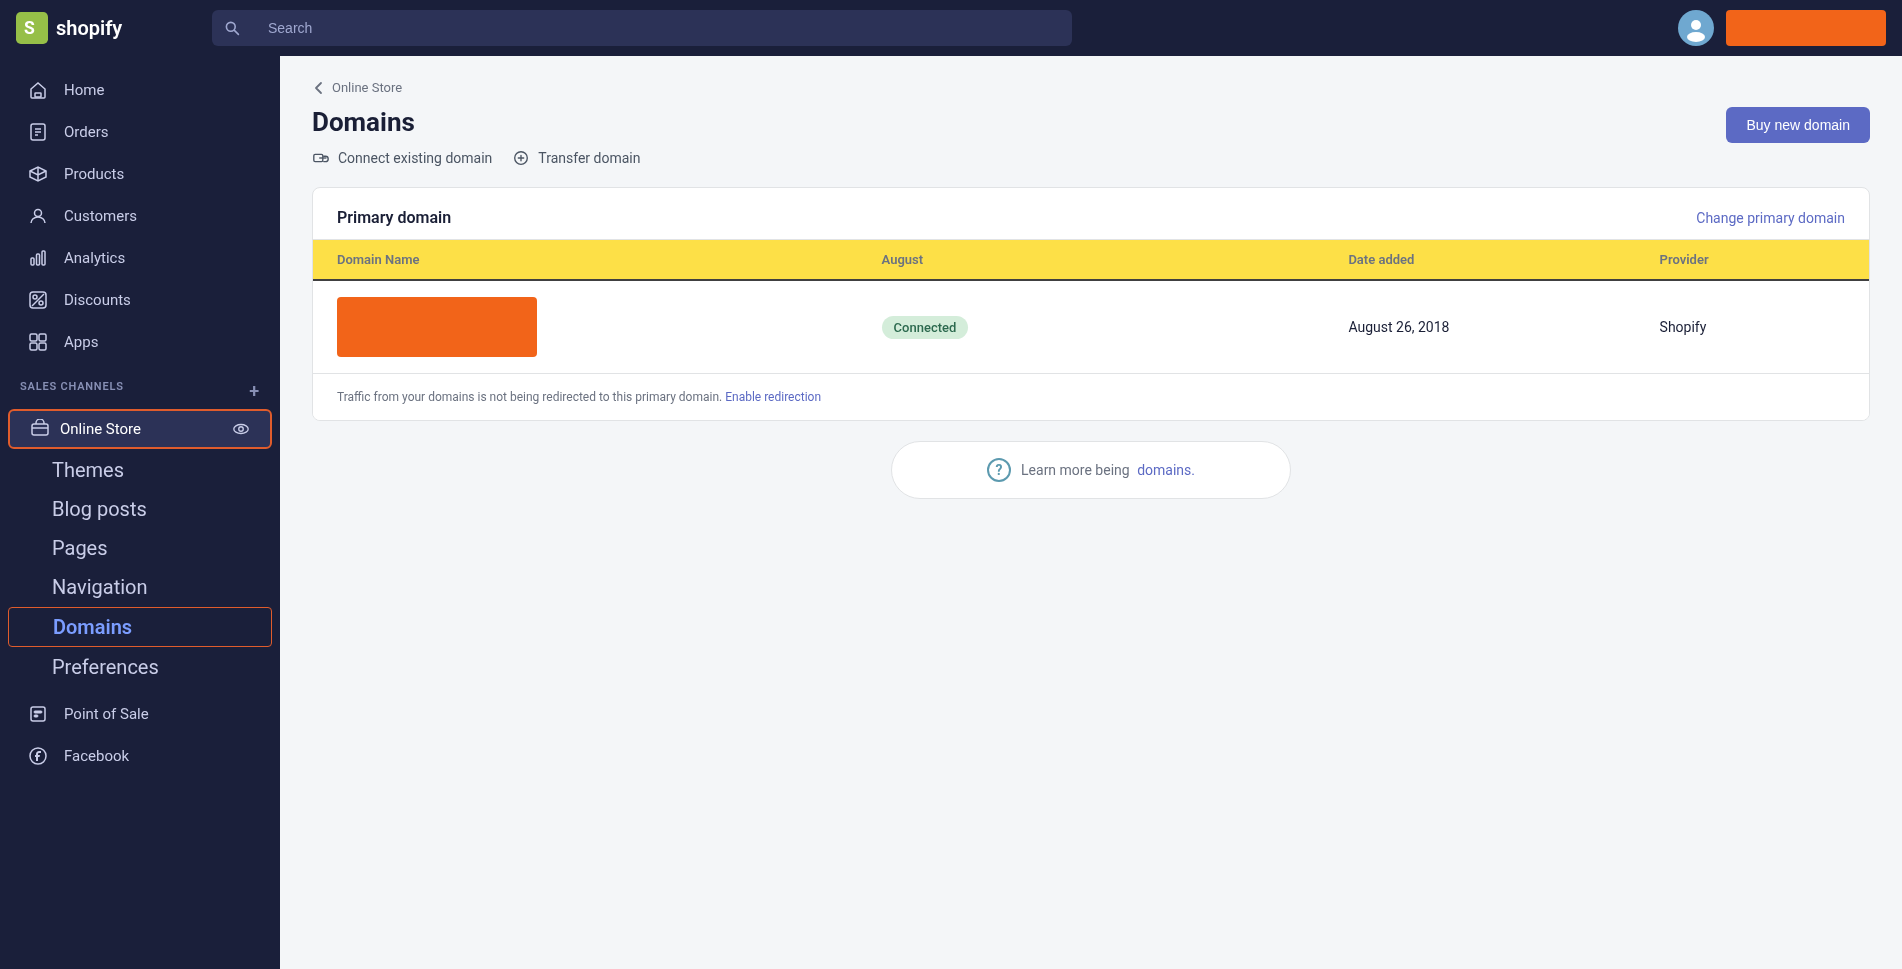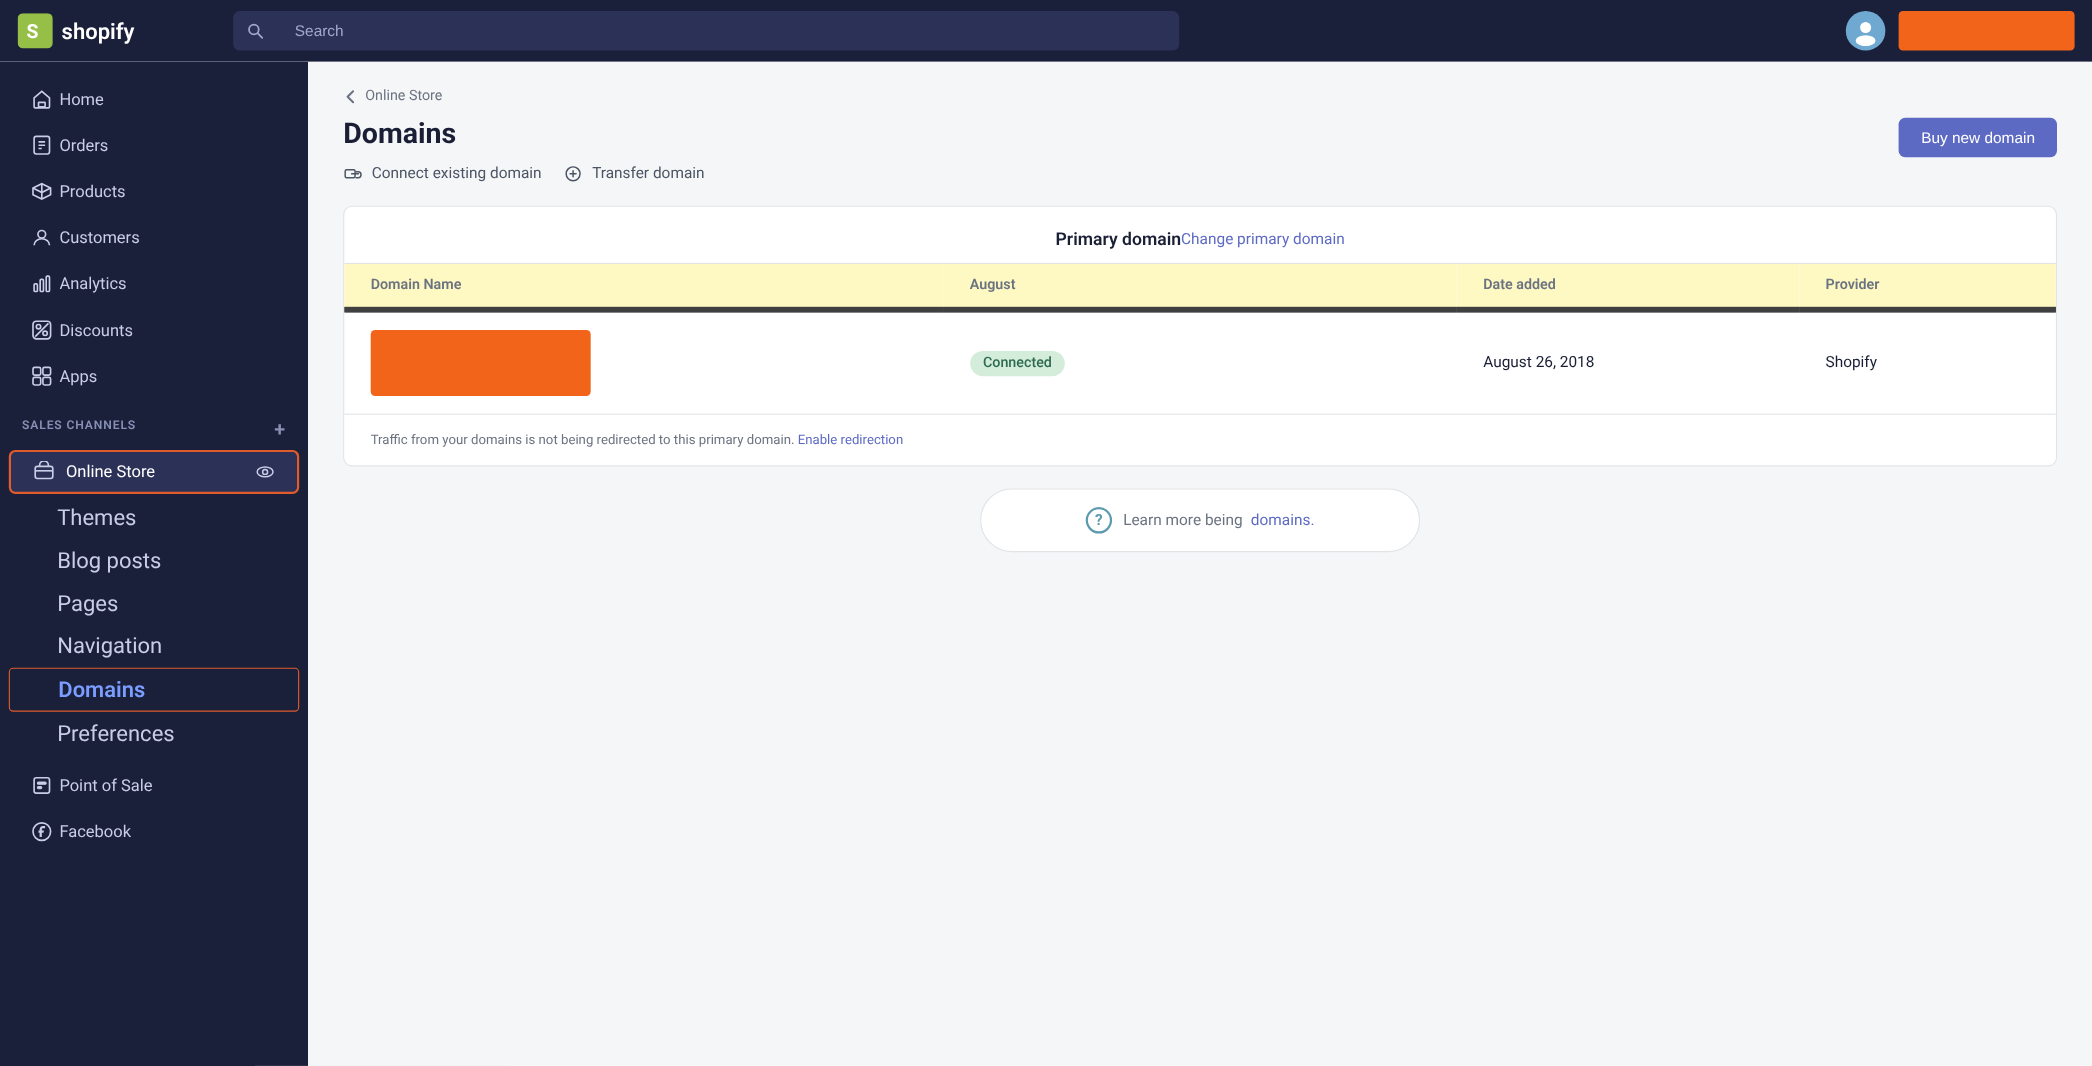--- a/index.html
+++ b/index.html
@@ -98,21 +98,21 @@
       flex-shrink: 0;
       overflow-y: auto;
       padding: 12px 0;
     }
     .sidebar::-webkit-scrollbar { width: 4px; }
     .sidebar::-webkit-scrollbar-thumb { background: #3a4070; border-radius: 2px; }
 
     .sidebar-item {
       display: flex;
       align-items: center;
-      gap: 6px;
+      gap: 16px;
       padding: 10px 20px;
       color: #c9cde8;
       font-size: 15px;
       cursor: pointer;
       border-radius: 6px;
       margin: 2px 8px;
       text-decoration: none;
     }
     .sidebar-item svg { flex-shrink: 0; }
 
@@ -232,21 +232,21 @@
       background: white;
       border-radius: 8px;
       border: 1px solid #e1e3e5;
       margin-bottom: 20px;
       overflow: hidden;
     }
 
     .domain-card-header {
       display: flex;
       align-items: center;
-      justify-content: center;
+      justify-content: space-between;
       padding: 20px 24px 12px 24px;
       border-bottom: 1px solid #e1e3e5;
     }
     .primary-domain-title {
       font-size: 16px;
       font-weight: 600;
       color: #1a1f36;
     }
     .change-domain-link {
       color: #5c6ac4;
@@ -258,22 +258,22 @@
     .domain-table {
       width: 100%;
       border-collapse: collapse;
     }
     .domain-table th {
       text-align: left;
       padding: 12px 24px;
       font-size: 13px;
       font-weight: 600;
       color: #6b7280;
-      background: #fef9c3;
-      border-bottom: 5px solid #404040;
+      background: #fde047;
+      border-bottom: 2px solid #404040;
     }
     .domain-table td {
       padding: 16px 24px;
       font-size: 14px;
       color: #1a1f36;
       vertical-align: middle;
     }
     .domain-table tr:not(:last-child) td { border-bottom: 1px solid #f3f4f6; }
     .domain-orange-block {
       width: 200px;

